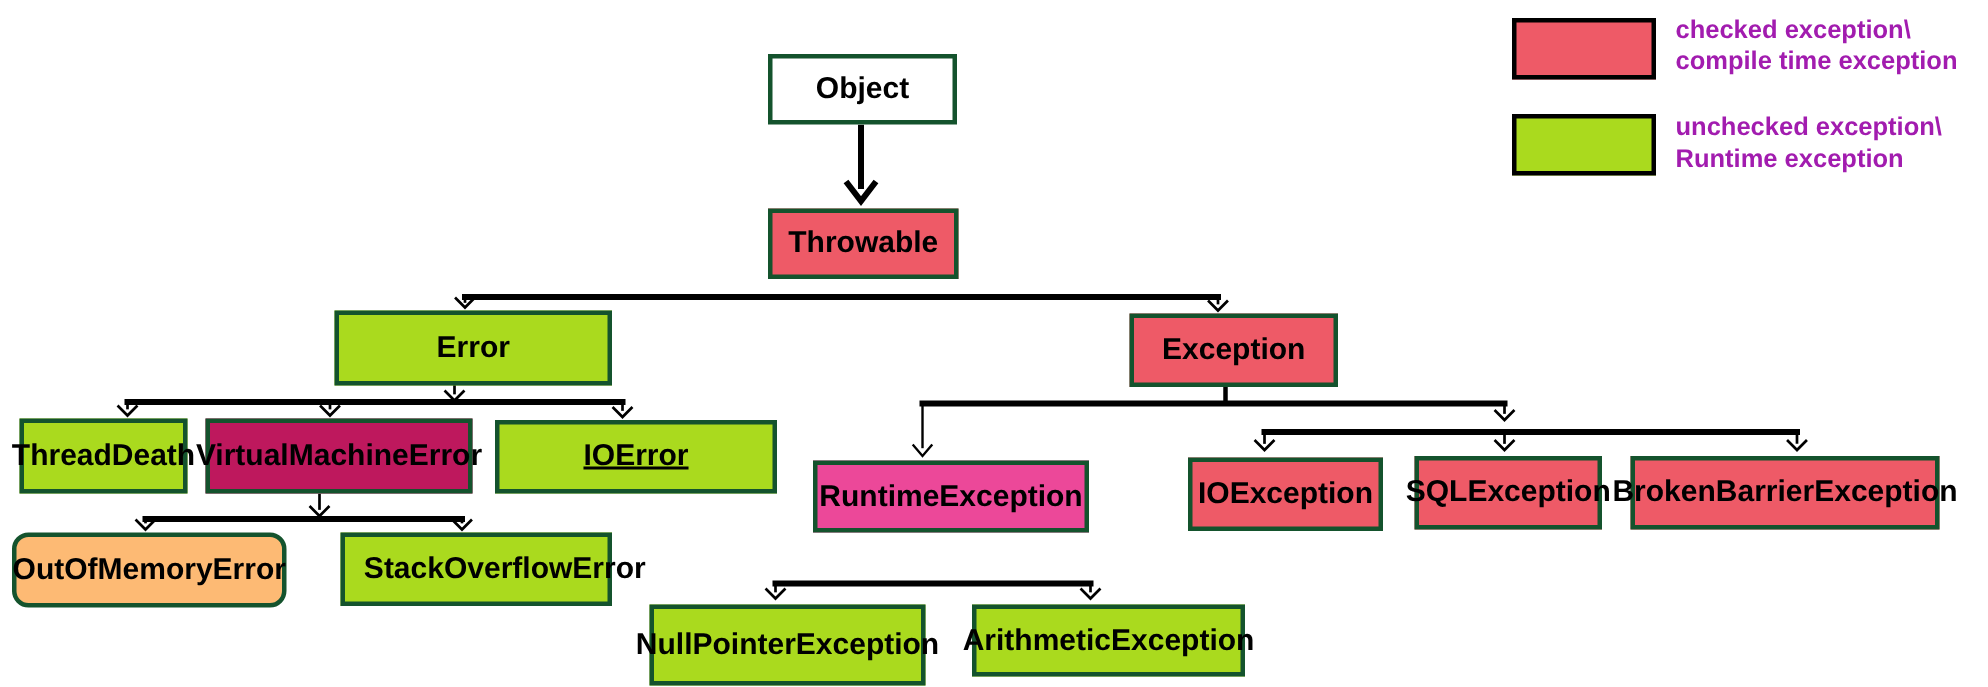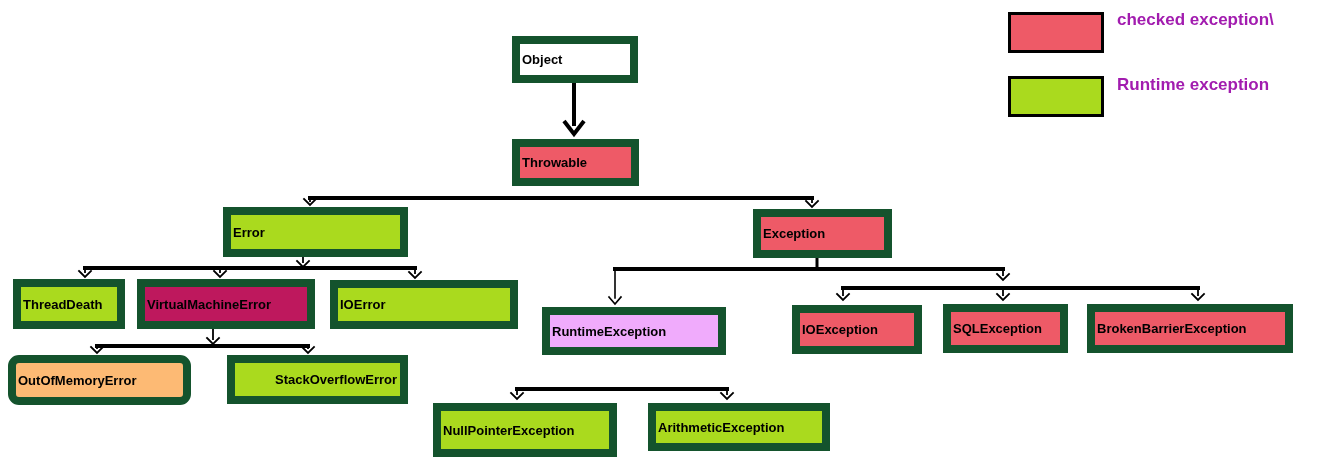--- a/index.html
+++ b/index.html
@@ -8,23 +8,23 @@
     position:relative;
     width:1325px;height:458px;
     background:#ffffff;
     font-family:"Liberation Sans", sans-serif;
     overflow:hidden;
   }
   svg.wires{position:absolute;left:0;top:0;width:1325px;height:458px;pointer-events:none;}
   .node{
     position:absolute;
     box-sizing:border-box;
-    border:8px solid #14532d;
-    display:flex;align-items:center;
-    font-weight:bold;font-size:13px;color:#000;
+    border:3px solid #14532d;
+    display:flex;align-items:center;justify-content:center;
+    font-weight:bold;font-size:20px;color:#000;
     white-space:nowrap;
     text-align:center;
   }
   .node span{padding:0 2px;}
   .legend-swatch{
     position:absolute;
     box-sizing:border-box;
     border:3px solid #000;
   }
   .legend-text{
@@ -121,33 +121,33 @@
   </div>
 
   <div class="node" style="left: 13px; top: 279px; width: 112px; height: 50px; background-color: rgb(170, 218, 30);">
     <span>ThreadDeath</span>
   </div>
 
   <div class="node" style="left: 137px; top: 279px; width: 178px; height: 50px; background-color: #be185d;">
     <span>VirtualMachineError</span>
   </div>
 
-  <div class="node" style="left: 330px; top: 280px; width: 188px; height: 49px; background-color: rgb(170, 218, 30);">
+  <div class="node" style="left: 330px; top: 280px; width: 188px; height: 49px; background-color: rgb(170, 218, 30); text-decoration: underline;">
     <span>IOError</span>
   </div>
 
   <div class="node" style="left: 8px; top: 355px; width: 183px; height: 50px; background-color: #fdba74; border-radius: 11px;">
     <span>OutOfMemoryError</span>
   </div>
 
   <div class="node" style="left: 227px; top: 355px; width: 181px; height: 49px; background-color: rgb(170, 218, 30); padding-left: 38px;">
     <span>StackOverflowError</span>
   </div>
 
-  <div class="node" style="left: 542px; top: 307px; width: 184px; height: 48px; background-color: #f0abfc;">
+  <div class="node" style="left: 542px; top: 307px; width: 184px; height: 48px; background-color: #ec4899;">
     <span>RuntimeException</span>
   </div>
 
   <div class="node" style="left: 792px; top: 305px; width: 130px; height: 49px; background-color: rgb(238, 90, 103);">
     <span>IOException</span>
   </div>
 
   <div class="node" style="left: 943px; top: 304px; width: 125px; height: 49px; background-color: rgb(238, 90, 103);">
     <span>SQLException</span>
   </div>
@@ -161,21 +161,23 @@
   </div>
 
   <div class="node" style="left: 648px; top: 403px; width: 182px; height: 48px; background-color: rgb(170, 218, 30);">
     <span>ArithmeticException</span>
   </div>
 
   <div>
     <div class="legend-swatch" style="left: 1008px; top: 12px; width: 96px; height: 41px; background-color: rgb(238, 90, 103);"></div>
     <div class="legend-text" style="left:1117px;top:9px">
       <div>checked exception\</div>
+      <div>compile time exception</div>
     </div>
 
     <div class="legend-swatch" style="left: 1008px; top: 76px; width: 96px; height: 41px; background-color: rgb(170, 218, 30);"></div>
     <div class="legend-text" style="left:1117px;top:74px">
+      <div>unchecked exception\</div>
       <div>Runtime exception</div>
     </div>
   </div>
 
 </div>
 
 </body></html>

